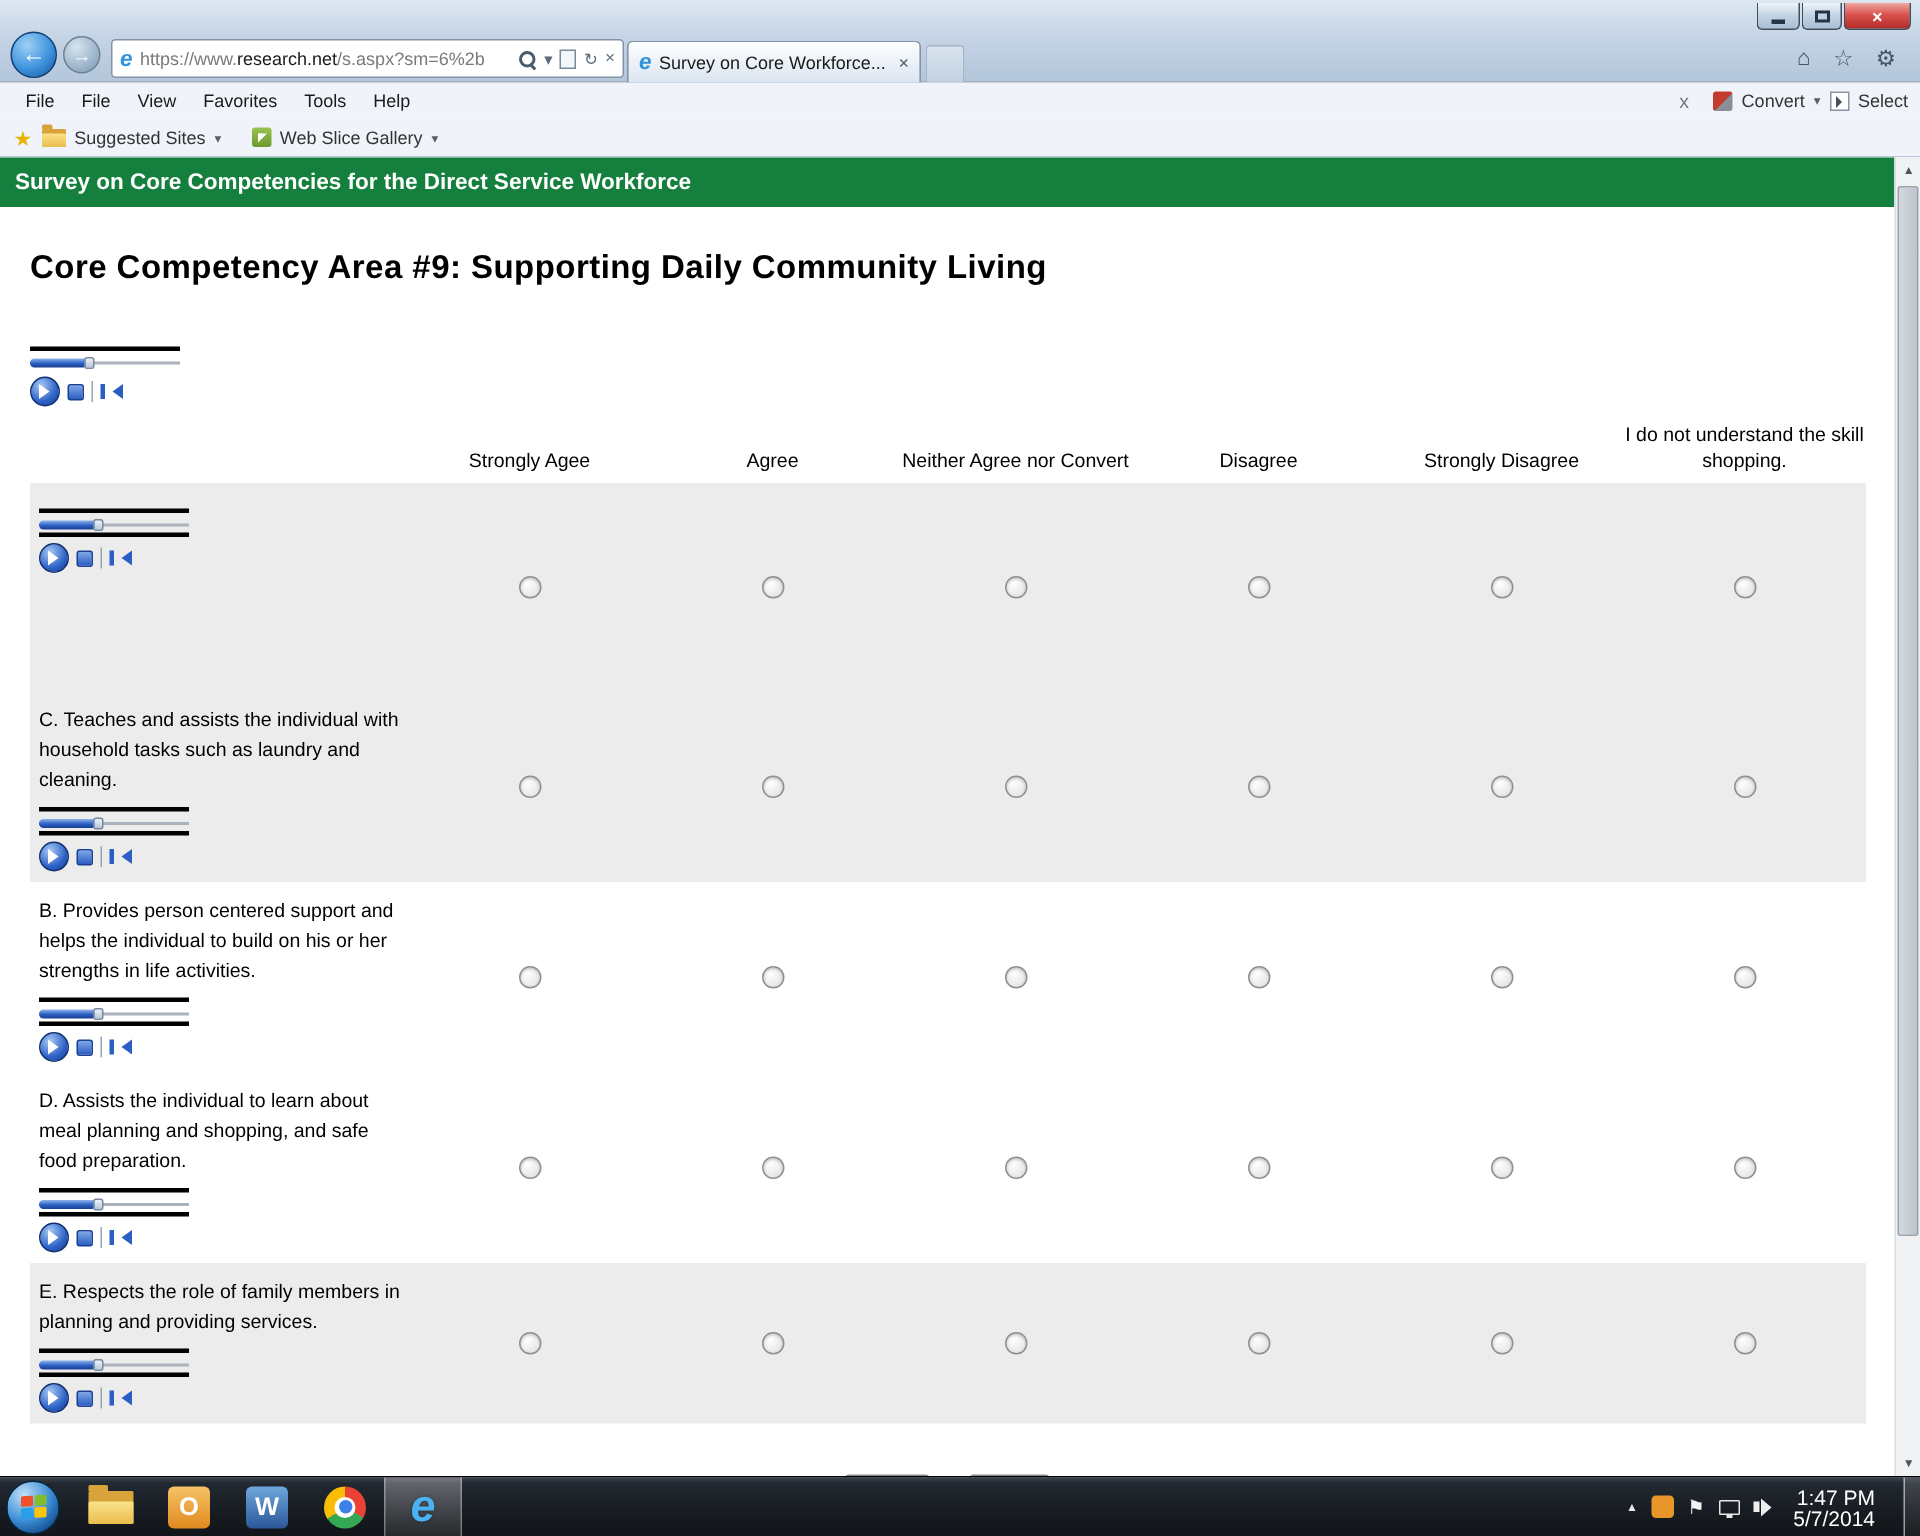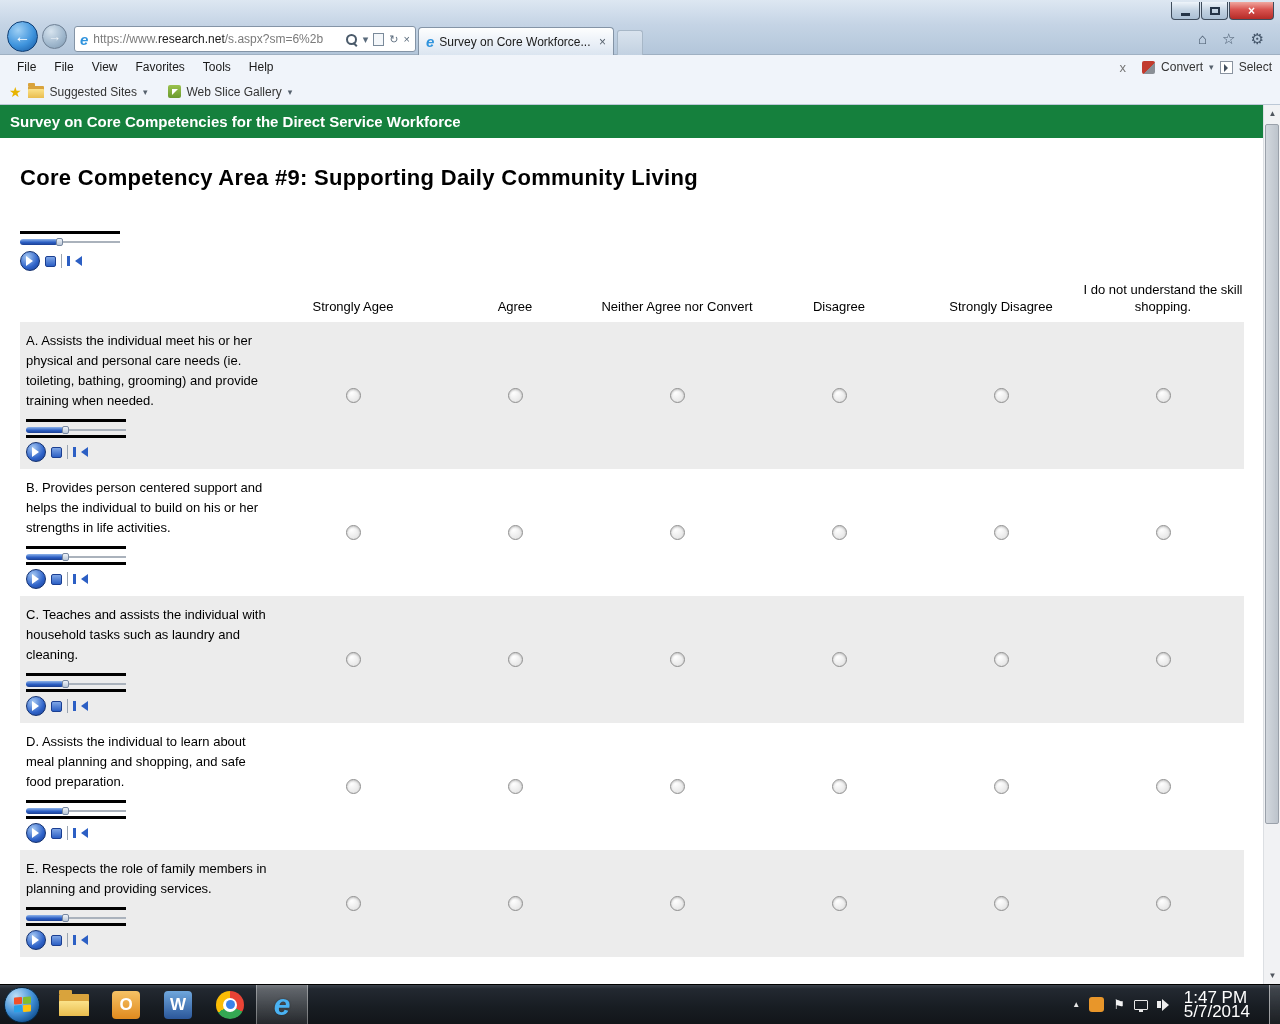--- a/index.html
+++ b/index.html
@@ -186,21 +186,21 @@
   .tray-app { width:15px; height:15px; border-radius:3px; background:#e8962a; }
   .tray-flag { font-size:13px; color:#f2f2f2; }
   .tray-net { width:14px; height:10px; border:1px solid #e8e8e8; border-radius:1px;
     position:relative; }
   .tray-net::after { content:""; position:absolute; left:4px; bottom:-3px; width:4px;
     height:2px; background:#e8e8e8; }
   .tray-vol { display:flex; align-items:center; }
   .tray-vol .sp-box { width:4px; height:7px; background:#eee; }
   .tray-vol .sp-cone { width:0; height:0; border:6px solid transparent; border-right-width:0;
     border-left:7px solid #eee; margin-left:1px; }
-  .clock { font-size:17px; line-height:14px; text-align:left; color:#fff; padding:0 6px; }
+  .clock { font-size:14px; line-height:14px; text-align:right; color:#fff; padding:0 6px; }
   .show-desktop { width:11px; height:40px; margin-left:4px;
     background:linear-gradient(rgba(255,255,255,0.14),rgba(255,255,255,0.04));
     border-left:1px solid rgba(255,255,255,0.55); }
 </style>
 </head>
 <body>
 
 <div class="screen">
 
   <div class="nav-row">
@@ -307,21 +307,20 @@
           <div class="h-col">Strongly Agee</div>
           <div class="h-col">Agree</div>
           <div class="h-col">Neither Agree nor Convert</div>
           <div class="h-col">Disagree</div>
           <div class="h-col">Strongly Disagree</div>
           <div class="h-col">I do not understand the skill shopping.</div>
         </div>
 
         <div class="g-row odd r-a">
           <div class="row-label-cell">
-            <div class="row-label">A. Assists the individual meet his or her physical and personal care needs (ie. toileting, bathing, grooming) and provide training when needed.</div>
             <div class="wmp lined">
               <div class="wmp-topline"></div>
               <div class="wmp-track">
                   <span class="wmp-progress"></span>
                   <span class="wmp-knob"></span>
                 </div>
               <div class="wmp-controls">
                 <span class="wmp-play">
                     <span class="tri"></span>
                   </span>
@@ -347,23 +346,23 @@
               <span class="radio"></span>
             </div>
           <div class="radio-cell">
               <span class="radio"></span>
             </div>
           <div class="radio-cell">
               <span class="radio"></span>
             </div>
         </div>
 
-        <div class="g-row r-b">
+        <div class="g-row odd r-c">
           <div class="row-label-cell">
-            <div class="row-label">B. Provides person centered support and helps the individual to build on his or her strengths in life activities.</div>
+            <div class="row-label">C. Teaches and assists the individual with household tasks such as laundry and cleaning.</div>
             <div class="wmp lined">
               <div class="wmp-topline"></div>
               <div class="wmp-track">
                   <span class="wmp-progress"></span>
                   <span class="wmp-knob"></span>
                 </div>
               <div class="wmp-controls">
                 <span class="wmp-play">
                     <span class="tri"></span>
                   </span>
@@ -389,23 +388,23 @@
               <span class="radio"></span>
             </div>
           <div class="radio-cell">
               <span class="radio"></span>
             </div>
           <div class="radio-cell">
               <span class="radio"></span>
             </div>
         </div>
 
-        <div class="g-row odd r-c">
+        <div class="g-row r-b">
           <div class="row-label-cell">
-            <div class="row-label">C. Teaches and assists the individual with household tasks such as laundry and cleaning.</div>
+            <div class="row-label">B. Provides person centered support and helps the individual to build on his or her strengths in life activities.</div>
             <div class="wmp lined">
               <div class="wmp-topline"></div>
               <div class="wmp-track">
                   <span class="wmp-progress"></span>
                   <span class="wmp-knob"></span>
                 </div>
               <div class="wmp-controls">
                 <span class="wmp-play">
                     <span class="tri"></span>
                   </span>

